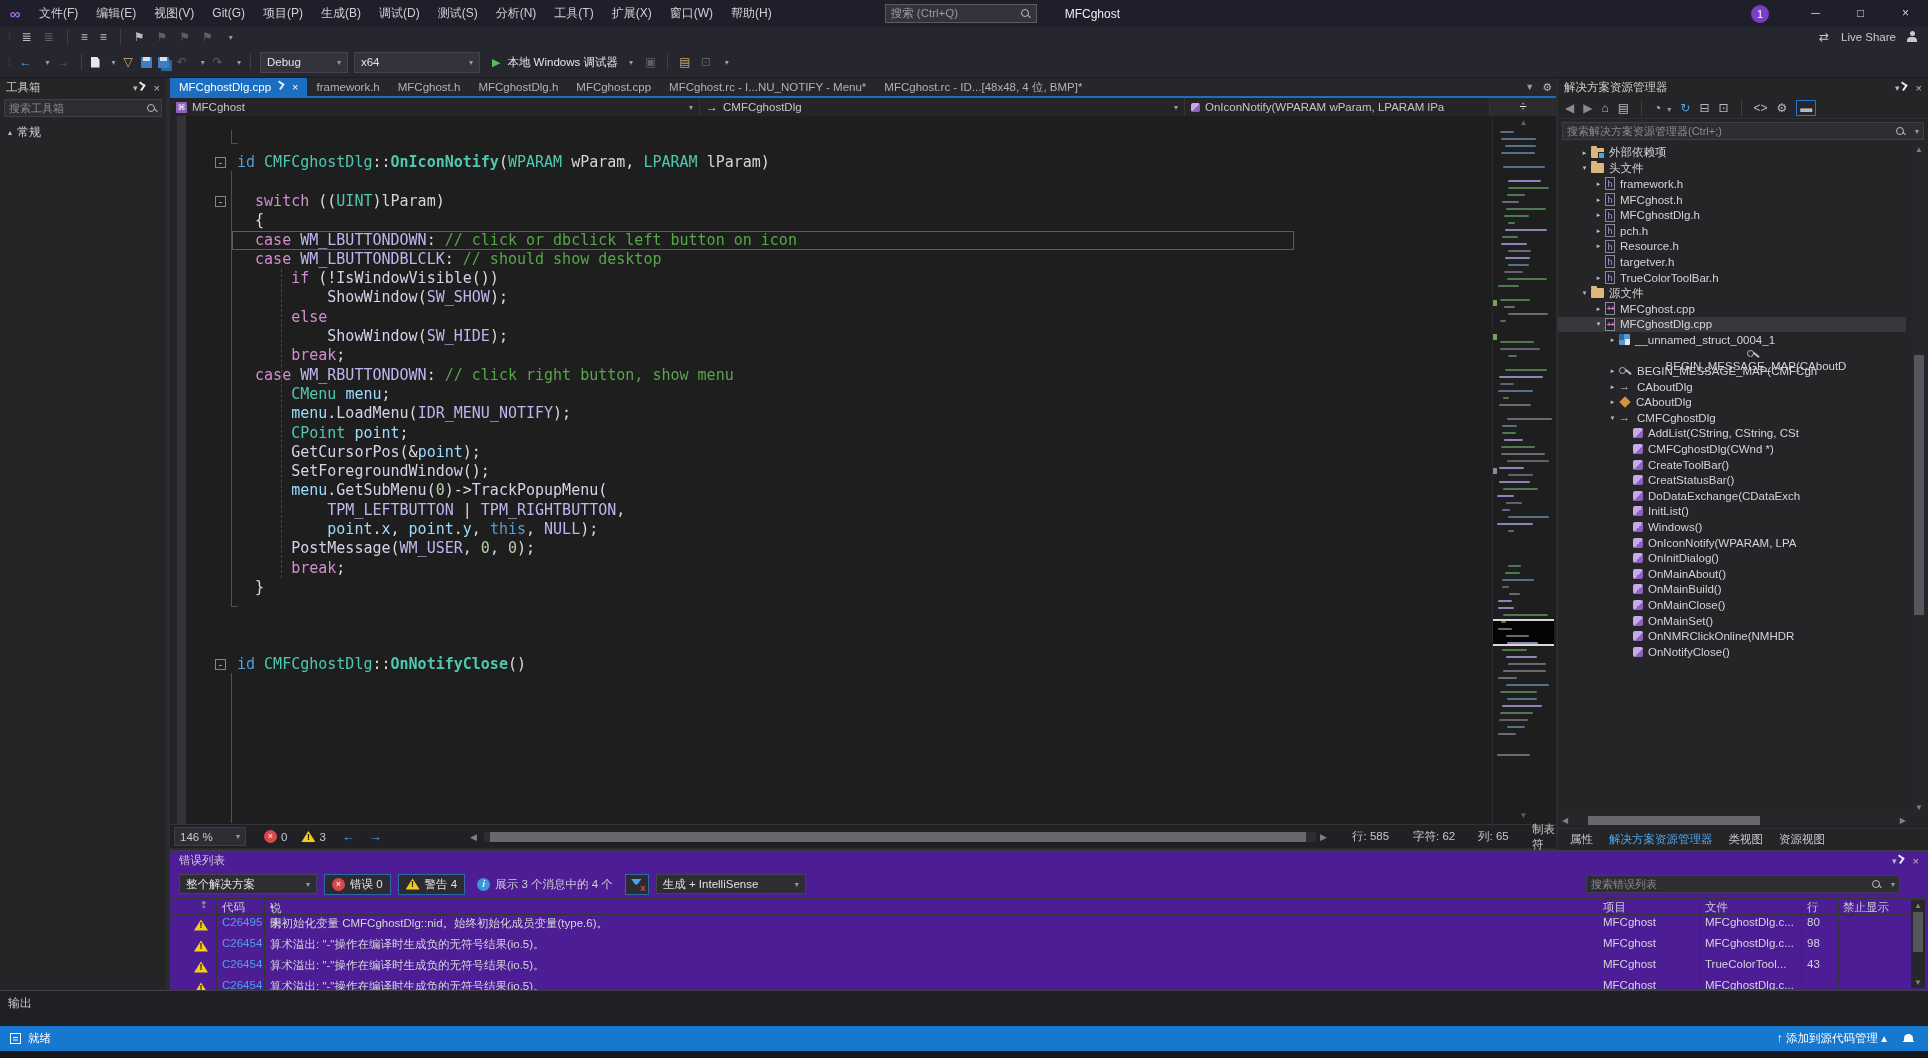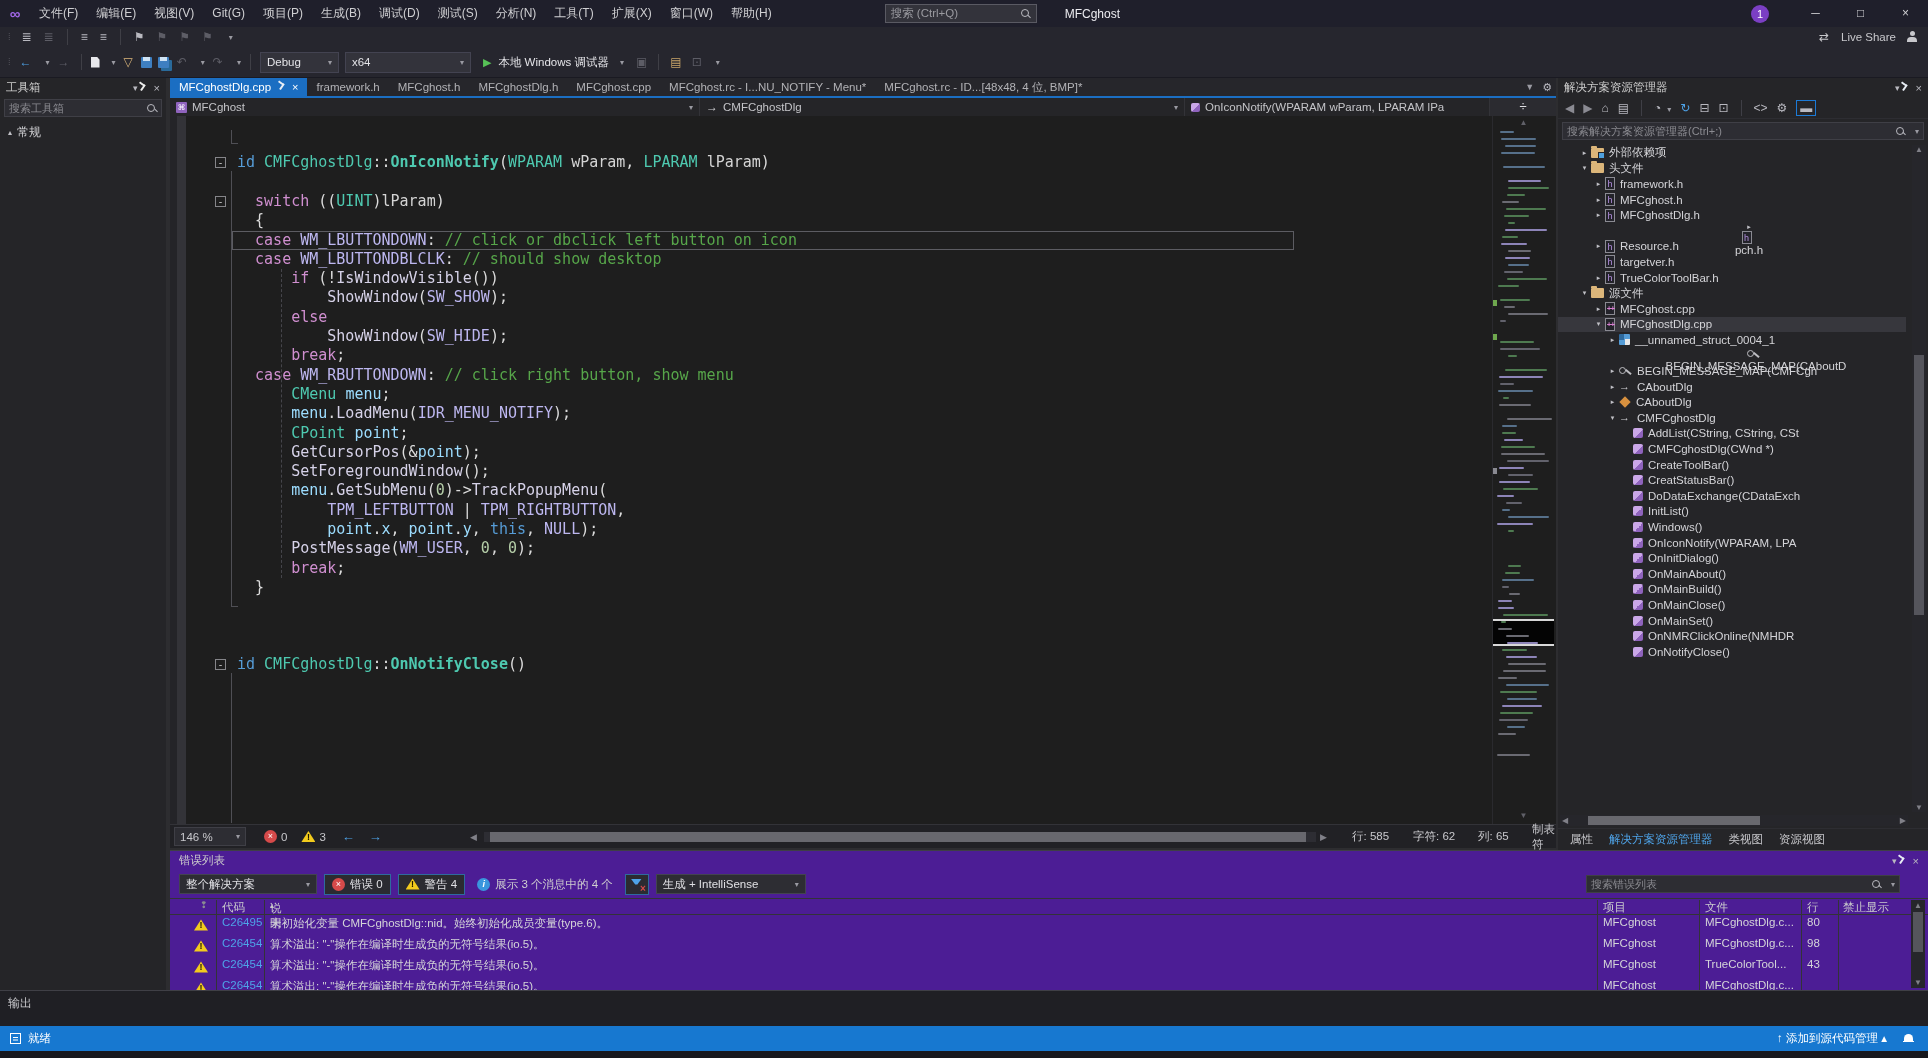--- a/index.html
+++ b/index.html
@@ -21,21 +21,21 @@
   
   .tbrow1 { position:absolute; left:0; top:27px; width:100%; height:20px; background:#26262e; display:flex; align-items:center; gap:8px; padding-left:8px; }
   .tbrow2 { position:absolute; left:0; top:47px; width:100%; height:31px; background:#26262e; border-bottom:1px solid #1a1a22; display:flex; align-items:center; gap:6px; padding-left:8px; }
   .grip { color:#55555e; font-size:9px; letter-spacing:1px; }
   .tico { color:#b9b9c0; font-size:12px; padding:0 2px; }
   .tico.dim { color:#5d5d66; }
   .tico.blue { color:#4ea3e8; }
   .tico.green { color:#57c157; font-size:11px; }
   .tsep { width:1px; height:16px; background:#3f3f46; margin:0 3px; }
   .ddown { height:21px; background:#33333b; border:1px solid #434351; color:#e4e4e8; display:flex; align-items:center; justify-content:space-between; padding:0 6px; font-size:11.5px; }
-  .dd-debug { width:79px; } .dd-x64 { width:126px; }
+  .dd-debug { width:88px; } .dd-x64 { width:126px; }
   .caret { color:#9a9aa2; font-size:8px; margin-left:6px; }
   .runbtn { display:flex; align-items:center; gap:5px; color:#e4e4e8; font-size:11.5px; padding:0 4px; }
   .minifloppy { width:11px; height:11px; background:#3e7fc1; border-radius:1px; position:relative; }
   .minifloppy::after { content:""; position:absolute; left:2px; top:0; width:7px; height:4px; background:#cfe3f5; }
   .minipage { width:9px; height:11px; background:#e8e8ec; clip-path:polygon(0 0,70% 0,100% 30%,100% 100%,0 100%); }
   .ls-right { position:absolute; right:10px; display:flex; align-items:center; gap:10px; }
   .person { width:12px; height:12px; position:relative; display:inline-block; }
   .person::before { content:""; position:absolute; left:3.5px; top:0; width:5px; height:5px; border-radius:50%; background:#c8c8cc; }
   .person::after { content:""; position:absolute; left:1px; top:6px; width:10px; height:5px; border-radius:4px 4px 0 0; background:#c8c8cc; }
 
@@ -530,21 +530,21 @@
         <div class="trow" style="padding-left: 34px;">
           <span class="texp">▸</span>
           <span class="tic tic-h"></span>
           <span class="tlbl">MFCghost.h</span>
         </div>
         <div class="trow" style="padding-left: 34px;">
           <span class="texp">▸</span>
           <span class="tic tic-h"></span>
           <span class="tlbl">MFCghostDlg.h</span>
         </div>
-        <div class="trow" style="padding-left: 34px; flex-direction: column;">
+        <div class="trow" style="padding-left: 34px;">
           <span class="texp">▸</span>
           <span class="tic tic-h"></span>
           <span class="tlbl">pch.h</span>
         </div>
         <div class="trow" style="padding-left: 34px;">
           <span class="texp">▸</span>
           <span class="tic tic-h"></span>
           <span class="tlbl">Resource.h</span>
         </div>
         <div class="trow" style="padding-left: 34px;">

